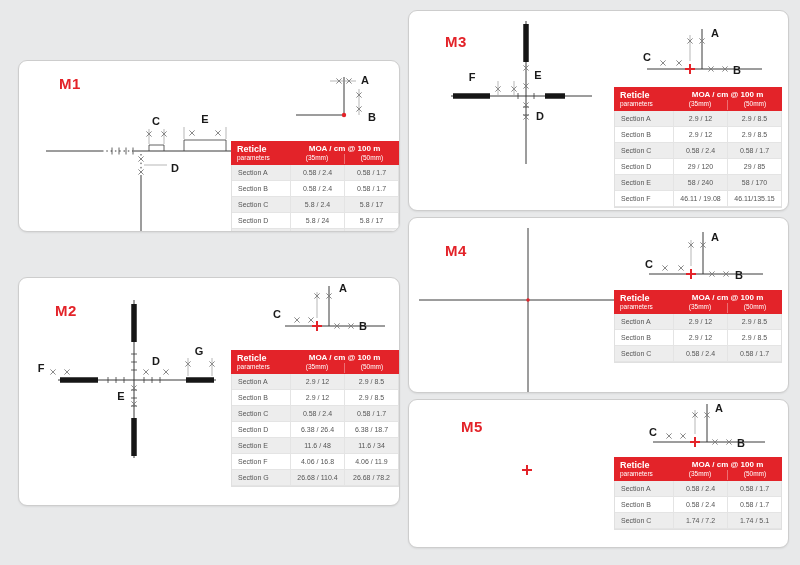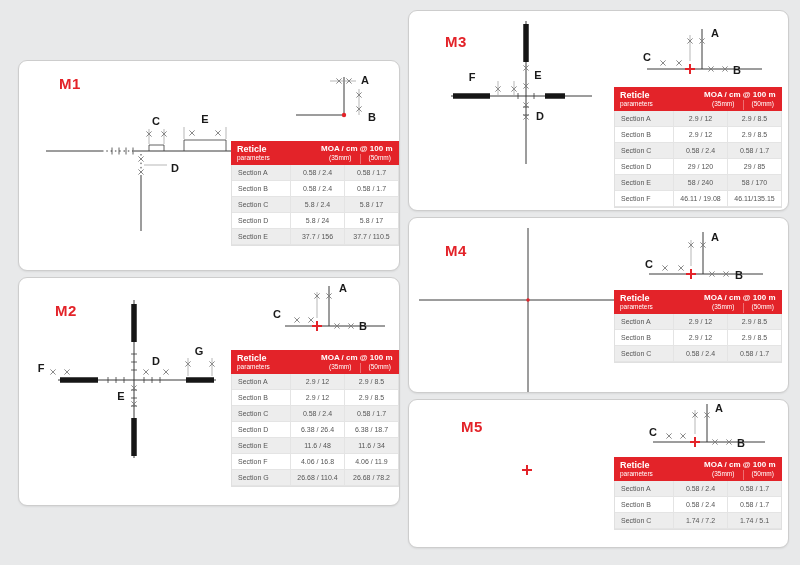--- a/index.html
+++ b/index.html
@@ -1,43 +1,43 @@
 <!DOCTYPE html>
 <html><head>
 <meta charset="utf-8">
 <style>
   * { margin:0; padding:0; box-sizing:border-box; }
   html,body { width:800px; height:565px; }
   body { background:#e8e9ea; font-family:"Liberation Sans", sans-serif; position:relative; overflow:hidden; }
 
   .panel { position:absolute; background:#fff; border:1px solid #cdcdcd; border-radius:9px; overflow:hidden; box-shadow:0 1px 2px rgba(0,0,0,.07); }
-  #panel-m1 { left:18px;  top:60px;  width:382px; height:211px; }
+  #panel-m1 { left:18px;  top:60px;  width:382px; height:172px; }
   #panel-m2 { left:18px;  top:277px; width:382px; height:229px; }
   #panel-m3 { left:408px; top:10px;  width:381px; height:201px; }
   #panel-m4 { left:408px; top:217px; width:381px; height:176px; }
   #panel-m5 { left:408px; top:399px; width:381px; height:149px; }
 
   .mlabel { position:absolute; color:#e32329; font-size:15px; font-weight:bold; letter-spacing:.5px; }
 
   svg { position:absolute; overflow:visible; }
   .ln   { stroke:#3a3a3a; stroke-width:1;   fill:none; }
   .lnt  { stroke:#3a3a3a; stroke-width:.8;  fill:none; }
   .thick{ stroke:#161616; stroke-width:5.5; fill:none; }
   .dim  { stroke:#9a9a9a; stroke-width:.7;  fill:none; }
   .dimx { stroke:#7d7d7d; stroke-width:.9;  fill:none; }
   .redp { stroke:#e32329; stroke-width:2;   fill:none; }
   .letter { font-family:"Liberation Sans",sans-serif; font-size:11px; font-weight:bold; fill:#1a1a1a; }
 
   .rtable { position:absolute; width:168px; background:#fff; border:1px solid #e0e0e0; border-top:none; }
-  .thead  { display:flex; background:#e32329; color:#fff; margin:0 -1px;gap:31px; }
+  .thead  { display:flex; background:#e32329; color:#fff; margin:0 -1px; }
   .th-left{ width:59px; padding:3px 0 3px 6px; display:flex; flex-direction:column; justify-content:center; }
   .th-l1  { font-size:9px; font-weight:bold; line-height:1.15; }
   .th-l2  { font-size:6.5px; line-height:1.15; }
   .th-right{ flex:1; display:flex; flex-direction:column; }
-  .th-title{ font-size:8px; font-weight:bold; padding:3px 0 1px; white-space:nowrap; }
+  .th-title{ font-size:8px; font-weight:bold; text-align:center; padding:3px 0 1px; white-space:nowrap; }
   .th-subs { display:flex; }
   .th-subs span { flex:1; font-size:6.5px; text-align:center; padding-bottom:3px; }
   .th-subs span + span { border-left:1px solid rgba(255,255,255,.35); }
 
   .trow { display:flex; background:#fff; border-bottom:1px solid #e4e4e4; }
   .trow.odd { background:#ededed; }
   .trow span { font-size:7px; color:#555; padding:4px 0; text-align:center; }
   .trow span.name { width:58px; text-align:left; padding-left:6px; }
   .trow span.v { flex:1; border-left:1px solid #e4e4e4; }
 </style>

